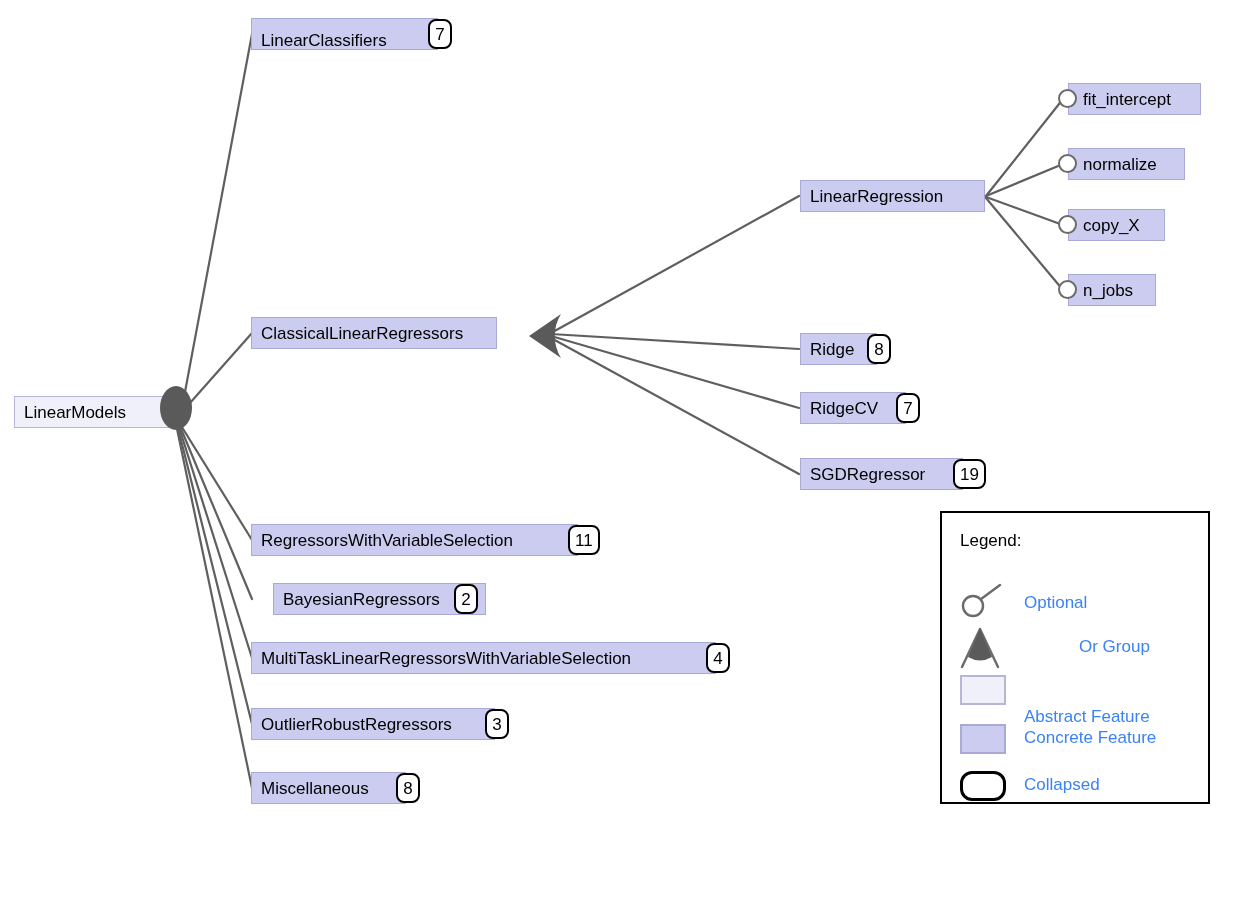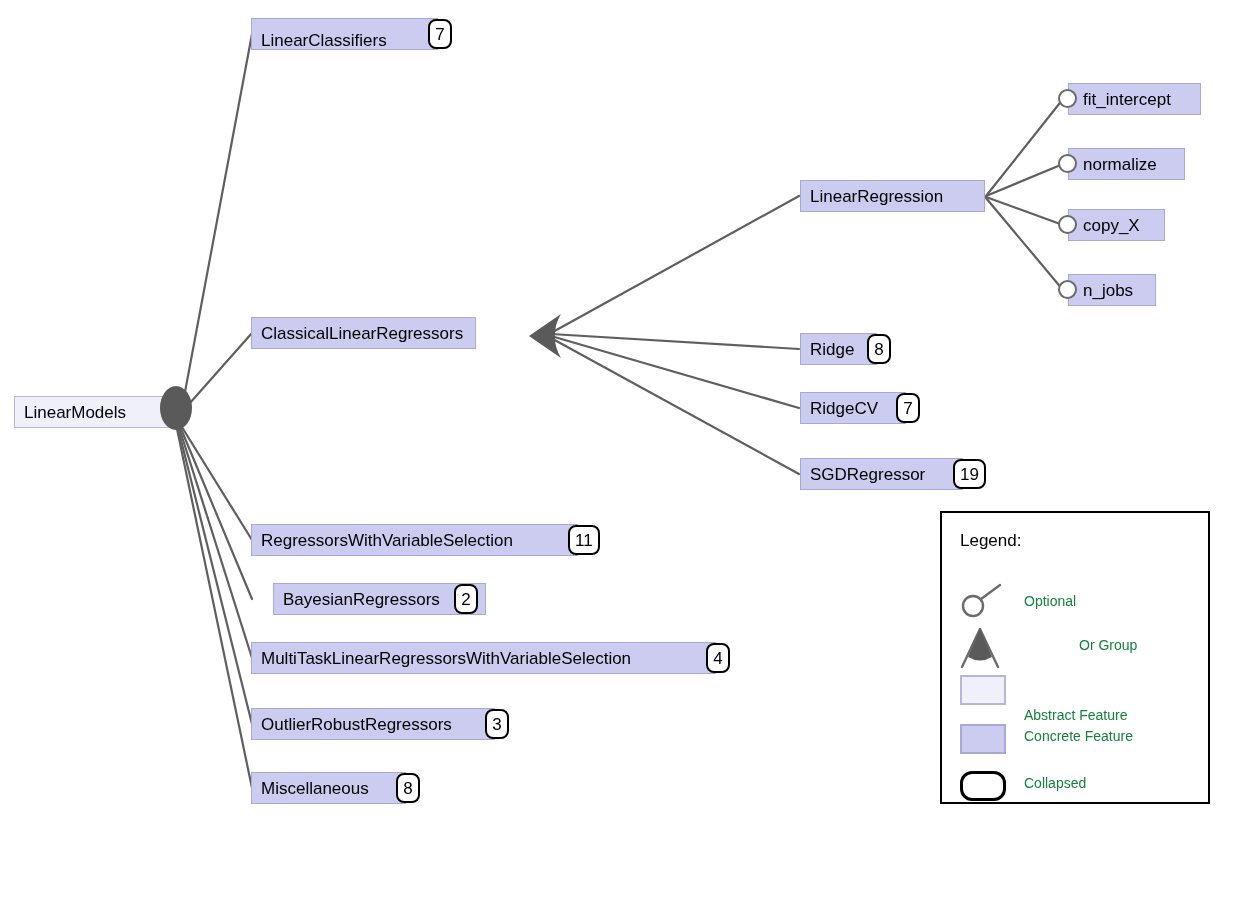--- a/index.html
+++ b/index.html
@@ -100,22 +100,22 @@
     border: 2.5px solid #000000;
   }
   .legend-title {
     position: absolute;
     font-size: 17px;
     color: #000000;
     white-space: nowrap;
   }
   .legend-row-label {
     position: absolute;
-    font-size: 14px;
-    color: #15803d;
+    font-size: 17px;
+    color: #3b82f6;
     white-space: nowrap;
   }
   .legend-swatch {
     position: absolute;
     box-sizing: border-box;
     width: 46px;
     height: 30px;
   }
   .legend-swatch.abstract {
     background: #f0f0fb;
@@ -166,21 +166,21 @@
   </svg>
 
   <div id="nodes">
       <div class="node abstract" style="left: 14px; top: 396px; width: 162px;">
         <span class="node-label">LinearModels</span>
       </div>
       <div class="node concrete" style="left: 251px; top: 18px; width: 187px; align-items: flex-end;">
         <span class="node-label">LinearClassifiers</span>
       </div>
       <div class="collapsed-badge" style="left: 428px; top: 19px;">7</div>
-      <div class="node concrete" style="left: 251px; top: 317px; width: 225px;">
+      <div class="node concrete" style="left: 251px; top: 317px; width: 246px;">
         <span class="node-label">ClassicalLinearRegressors</span>
       </div>
       <div class="node concrete" style="left: 251px; top: 524px; width: 327px;">
         <span class="node-label">RegressorsWithVariableSelection</span>
       </div>
       <div class="collapsed-badge" style="left: 568px; top: 525px;">11</div>
       <div class="node concrete" style="left: 251px; top: 583px; width: 213px; margin-left: 22px;">
         <span class="node-label">BayesianRegressors</span>
       </div>
       <div class="collapsed-badge" style="left: 454px; top: 584px;">2</div>

